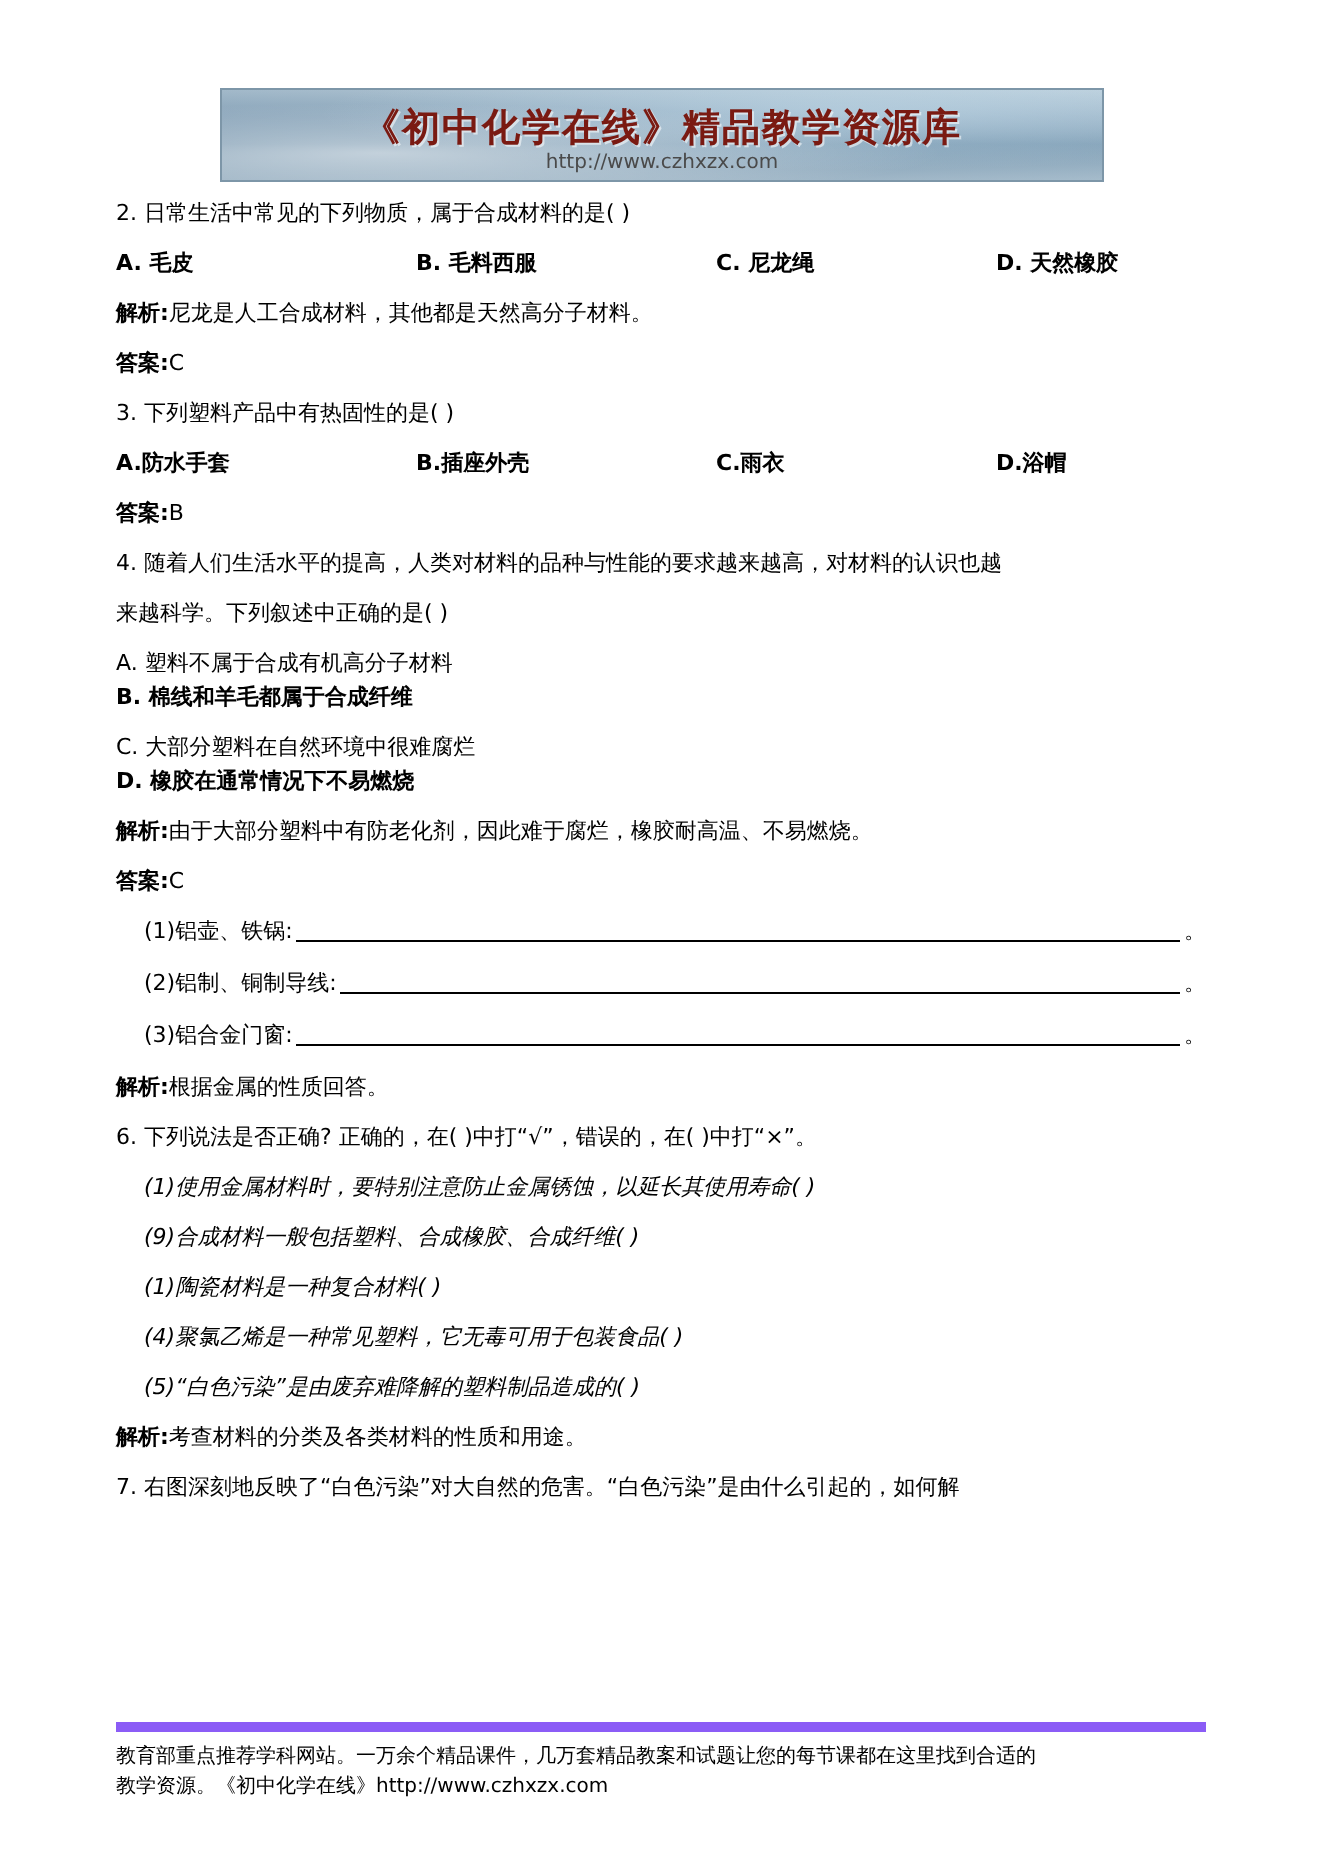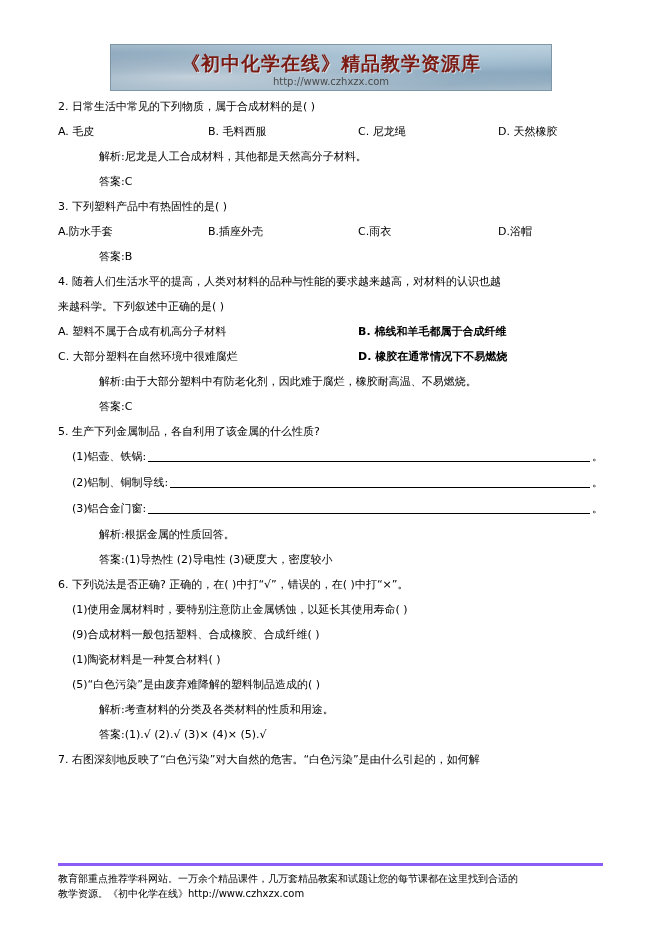--- a/index.html
+++ b/index.html
@@ -59,40 +59,42 @@
   .content{
     position:absolute;
     left:58px;top:96px;
     width:545px;
   }
   .line{
     line-height:17px;
     margin:0 0 8px 0;
     white-space:nowrap;
   }
-  .lbl{font-weight:normal;margin-left:41px;}
+  .lbl{font-weight:bold;}
   .q{margin-top:2px;}
   .opts{
     display:flex;
     margin:0 0 8px 0;
     line-height:17px;
+    font-weight:bold;
   }
   .opts span{display:inline-block;}
   .o1{width:150px;}
   .o2{width:150px;}
   .o3{width:140px;}
   .o4{width:auto;}
   .opts2{
     display:flex;
     margin:0 0 8px 0;
     line-height:17px;
+    flex-direction:column;
   }
   .h1{width:300px;}
   .h2{width:auto;font-weight:bold;}
-  .indent{padding-left:14px;}
+  .indent{padding-left:14px;font-style:italic;}
   .fillrow{
     display:flex;
     align-items:flex-end;
     margin:0 0 9px 0;
     line-height:17px;
     padding-left:14px;
   }
   .fillrow .lead{white-space:nowrap;}
   .fillrow .blank{
     flex:1;
@@ -100,21 +102,21 @@
     margin:0 2px 3px 2px;
     height:11px;
   }
   .fillrow .tail{white-space:nowrap;}
   
   .footer{
     position:absolute;
     left:58px;
     bottom:34px;
     width:545px;
-    border-top:3px solid #8b5cf6;
+    border-top:5px solid #8b5cf6;
     padding-top:5px;
     font-size:10px;
     line-height:15px;
     color:#000;
   }
   .footer .f2{}
 </style>
 </head>
 <body>
 
@@ -152,46 +154,44 @@
       <span class="h1">A. 塑料不属于合成有机高分子材料</span>
       <span class="h2">B. 棉线和羊毛都属于合成纤维</span>
     </div>
     <div class="opts2">
       <span class="h1">C. 大部分塑料在自然环境中很难腐烂</span>
       <span class="h2">D. 橡胶在通常情况下不易燃烧</span>
     </div>
     <p class="line"><span class="lbl">解析:</span><span>由于大部分塑料中有防老化剂，因此难于腐烂，橡胶耐高温、不易燃烧。</span></p>
     <p class="line"><span class="lbl">答案:</span><span>C</span></p>
 
-    <p class="line q">5. 生产下列金属制品，各自利用了该金属的什么性质?</p>
     <div class="fillrow">
       <span class="lead">(1)铝壶、铁锅:</span>
       <span class="blank"></span>
       <span class="tail">。</span>
     </div>
     <div class="fillrow">
       <span class="lead">(2)铝制、铜制导线:</span>
       <span class="blank"></span>
       <span class="tail">。</span>
     </div>
     <div class="fillrow">
       <span class="lead">(3)铝合金门窗:</span>
       <span class="blank"></span>
       <span class="tail">。</span>
     </div>
     <p class="line"><span class="lbl">解析:</span><span>根据金属的性质回答。</span></p>
-    <p class="line"><span class="lbl">答案:</span><span>(1)导热性    (2)导电性    (3)硬度大，密度较小</span></p>
 
     <p class="line q">6. 下列说法是否正确? 正确的，在(          )中打“√”，错误的，在(          )中打“×”。</p>
     <p class="line indent">(1)使用金属材料时，要特别注意防止金属锈蚀，以延长其使用寿命(          )</p>
     <p class="line indent">(9)合成材料一般包括塑料、合成橡胶、合成纤维(          )</p>
     <p class="line indent">(1)陶瓷材料是一种复合材料(          )</p>
+    <p class="line indent">(4)聚氯乙烯是一种常见塑料，它无毒可用于包装食品(          )</p>
     <p class="line indent">(5)“白色污染”是由废弃难降解的塑料制品造成的(          )</p>
     <p class="line"><span class="lbl">解析:</span><span>考查材料的分类及各类材料的性质和用途。</span></p>
-    <p class="line"><span class="lbl">答案:</span><span>(1).√    (2).√    (3)×    (4)×    (5).√</span></p>
 
     <p class="line q">7. 右图深刻地反映了“白色污染”对大自然的危害。“白色污染”是由什么引起的，如何解</p>
 
   </div>
 
   <div class="footer">
     <div class="f1">教育部重点推荐学科网站。一万余个精品课件，几万套精品教案和试题让您的每节课都在这里找到合适的</div>
     <div class="f2">教学资源。《初中化学在线》http://www.czhxzx.com</div>
   </div>
 

